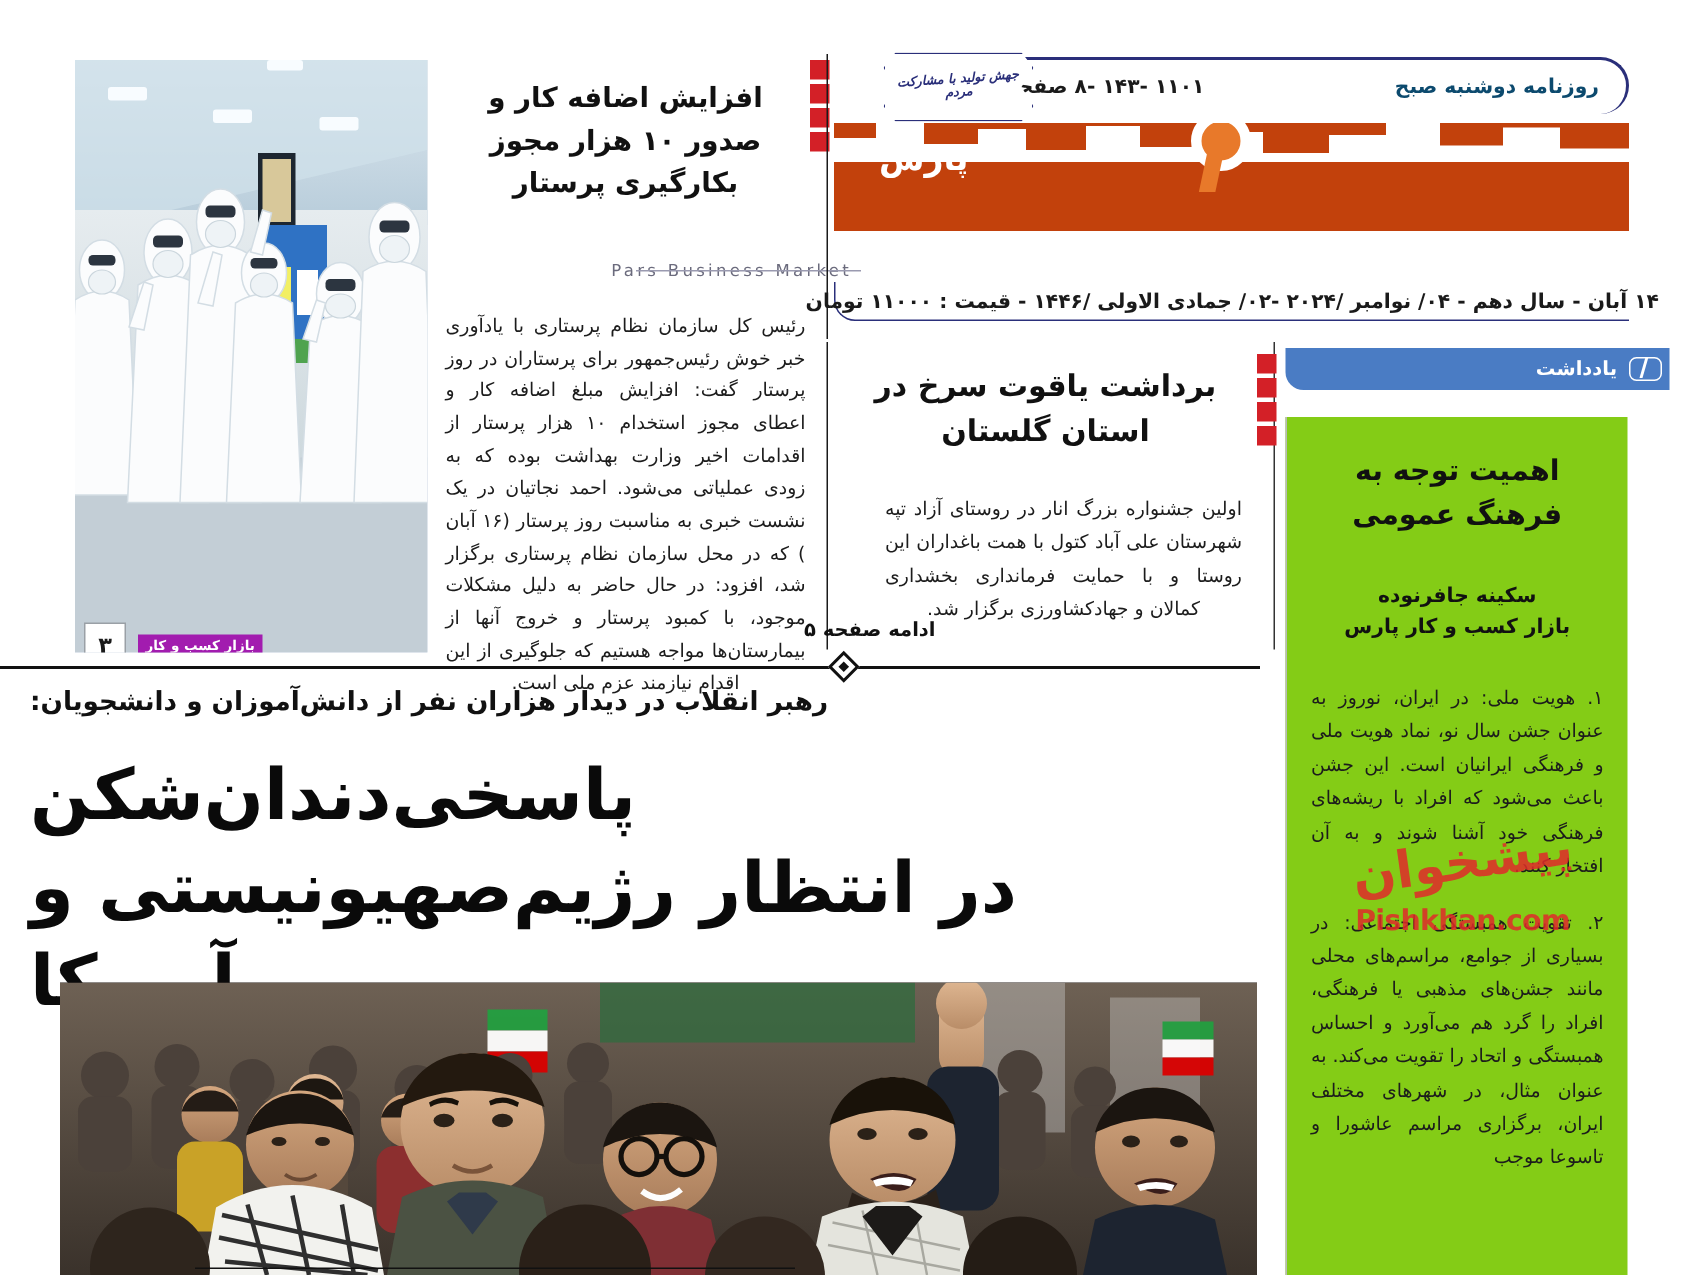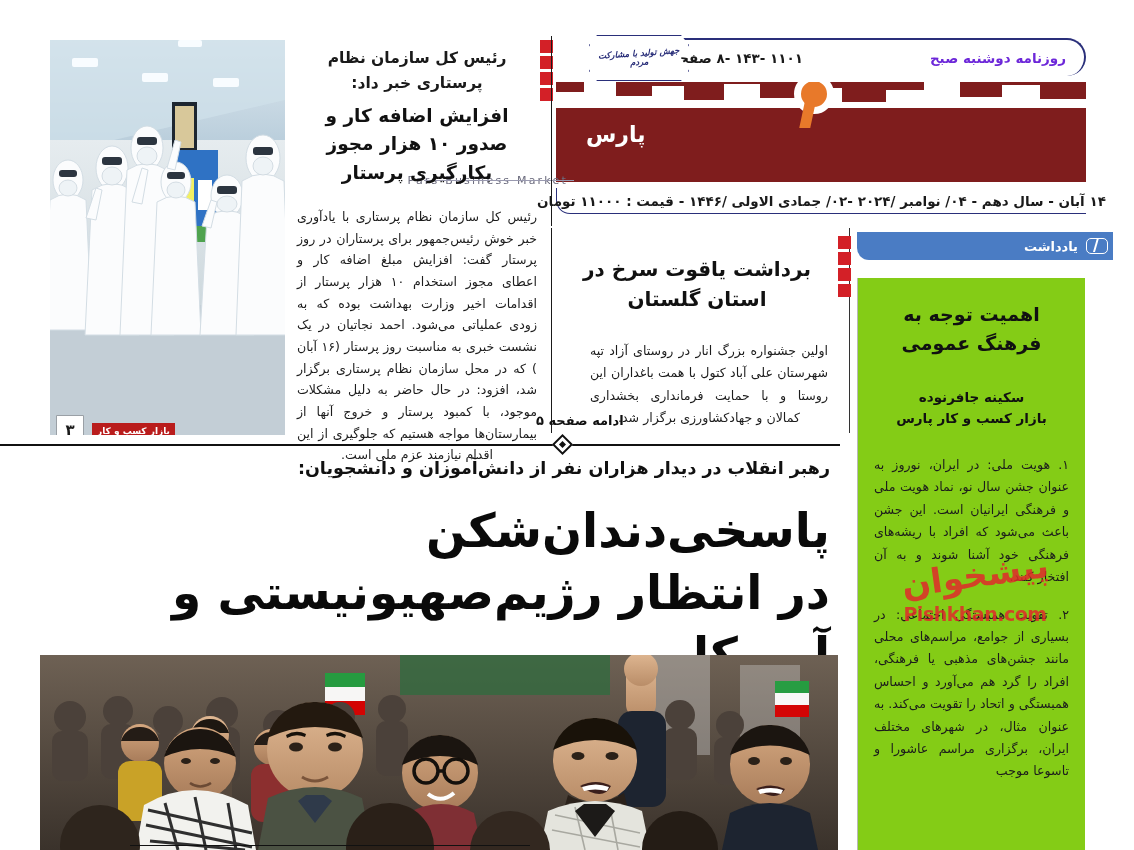--- a/index.html
+++ b/index.html
@@ -39,21 +39,21 @@
     background: #ffffff;
     display: flex;
     align-items: center;
     justify-content: space-between;
     padding: 0 18px 0 60px;
   }
 
   .paper-kind {
     font-size: 13.5px;
     font-weight: bold;
-    color: #6d28d9;
+    color: #0c4a6e;
     font-family: "DejaVu Sans", sans-serif;
     white-space: nowrap;
   }
 
   .issue-line {
     font-size: 13.5px;
     font-weight: bold;
     color: #1a1a1a;
     white-space: nowrap;
   }
@@ -85,22 +85,22 @@
     letter-spacing: -0.3px;
     transform: rotate(-4deg);
     text-align: center;
     line-height: 1.1;
   }
 
   
   .masthead {
     position: absolute;
     top: 82px; left: 556px;
-    width: 530px; height: 100px;
-    background: #7f1d1d;
+    width: 530px; height: 72px;
+    background: #c2410c;
     overflow: hidden;
   }
   
   .saw {
     position: absolute;
     top: 0; left: 0; width: 100%; height: 26px;
   }
 
   .masthead-logo {
     position: absolute;
@@ -211,21 +211,21 @@
     font-size: 15px;
     font-weight: bold;
     color: #1a1a1a;
     z-index: 4;
   }
   .photo-credit-tag {
     position: absolute;
     bottom: -3px; left: 42px;
     height: 15px;
     padding: 0 5px;
-    background: #b91c1c;
+    background: #a21caf;
     color: #ffffff;
     font-size: 9px;
     font-weight: bold;
     display: flex;
     align-items: center;
     z-index: 4;
     letter-spacing: -0.3px;
     margin-top: 36px;
   }
   .tag-rule {
@@ -289,21 +289,21 @@
     background: #333333;
   }
 
   
   .art-pom {
     position: absolute;
     top: 238px; left: 566px;
     width: 262px;
     text-align: center;
   }
-  .art-pom .head-main { font-size: 20px; line-height: 1.5; margin-top: 16px; }
+  .art-pom .head-main { font-size: 20px; line-height: 1.5; margin-top: 4px; }
   .art-pom-body {
     margin-top: 26px;
     font-size: 12.6px;
     line-height: 1.78;
     color: #1c1c1c;
     text-align: justify;
     text-align-last: center;
     margin-left: 24px;
   }
   .continue-ref {
@@ -431,21 +431,21 @@
     position: absolute;
     top: 3px; left: 3px;
     width: 5px; height: 5px;
     background: #111111;
   }
 
   .lead-block {
     position: absolute;
     top: 458px; left: 20px;
     width: 810px;
-    text-align: right;
+    text-align: left;
   }
   .lead-kicker {
     font-size: 17.5px;
     font-weight: bold;
     color: #111111;
     letter-spacing: -0.3px;
   }
   .lead-head {
     margin-top: 22px;
     font-size: 47px;
@@ -588,21 +588,20 @@
         <path d="M117,128 l8,-28 6,2 -6,28 z"></path>
         <path d="M152,186 l9,-26 6,2 -6,26 z"></path>
       </g>
     </svg>
     <span class="page-badge">۳</span>
     <span class="photo-credit-tag">بازار کسب و کار</span>
   </div>
   <span class="tag-rule"></span>
 
   <div class="art-nursing">
-    <div class="kicker">رئیس کل سازمان نظام پرستاری خبر داد:</div>
     <div class="head-main">افزایش اضافه کار و صدور ۱۰ هزار مجوز بکارگیری پرستار</div>
   </div>
   <div class="art-nursing-body">رئیس کل سازمان نظام پرستاری با یادآوری خبر خوش رئیس‌جمهور برای پرستاران در روز پرستار گفت: افزایش مبلغ اضافه کار و اعطای مجوز استخدام ۱۰ هزار پرستار از اقدامات اخیر وزارت بهداشت بوده که به زودی عملیاتی می‌شود. احمد نجاتیان در یک نشست خبری به مناسبت روز پرستار (۱۶ آبان ) که در محل سازمان نظام پرستاری برگزار شد، افزود: در حال حاضر به دلیل مشکلات موجود، با کمبود پرستار و خروج آنها از بیمارستان‌ها مواجه هستیم که جلوگیری از این اقدام نیازمند عزم ملی است.</div>
 
   <span class="vrule-1"></span>
   <span class="vrule-2"></span>
   <span class="vrule-3"></span>
 
   <div class="red-marks marks-mid">
     <i></i>

